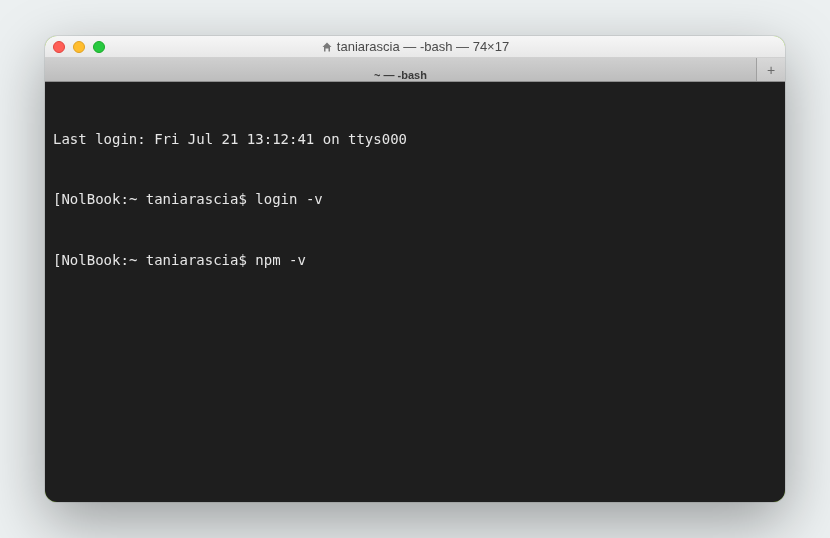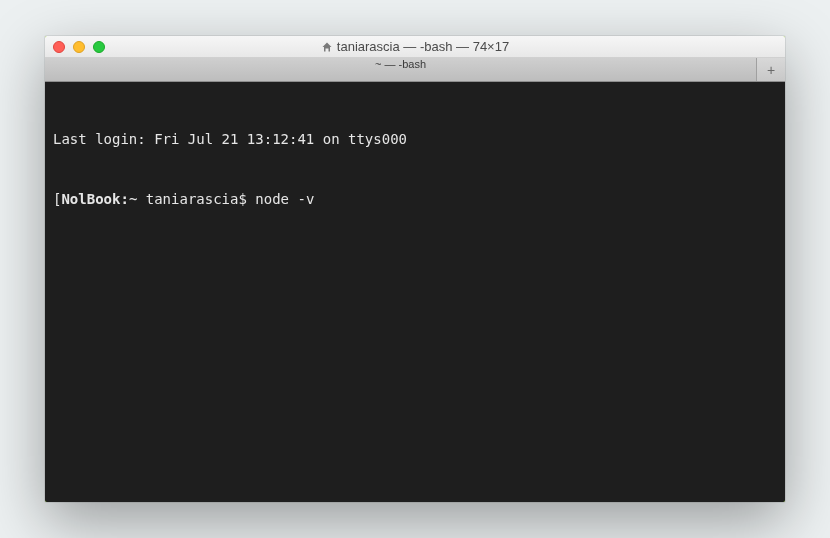--- a/index.html
+++ b/index.html
@@ -8,21 +8,21 @@
       font-family: -apple-system, BlinkMacSystemFont, "Helvetica Neue", sans-serif;
       display: flex;
       align-items: center;
       justify-content: center;
       min-height: 538px;
       width: 830px;
     }
     .window {
       width: 740px;
       background: #84cc16;
-      border-radius: 2px;
+      border-radius: 12px;
       box-shadow: 0 20px 60px rgba(0,0,0,0.35), 0 0 0 1px rgba(0,0,0,0.08);
       overflow: hidden;
     }
     .titlebar {
       height: 22px;
       background: linear-gradient(#f6f6f6, #e8e8e8);
       border-bottom: 1px solid #d0d0d0;
       display: flex;
       align-items: center;
       position: relative;
@@ -61,24 +61,25 @@
       background: linear-gradient(#d0d0d0, #bababa);
       border-bottom: 1px solid #8e8e8e;
       display: flex;
       align-items: stretch;
       font-size: 11px;
       color: #3a3a3a;
     }
     .tab {
       flex: 1;
       display: flex;
-      align-items: flex-start;
+      align-items: flex-end;
       justify-content: center;
       border-right: 1px solid #a0a0a0;
       background: linear-gradient(#cfcfcf, #bdbdbd);
+      font-weight: bold;
     }
     .newtab {
       width: 28px;
       display: flex;
       align-items: center;
       justify-content: center;
       background: linear-gradient(#d8d8d8, #c8c8c8);
       font-size: 14px;
       color: #6a6a6a;
       cursor: pointer;
@@ -87,21 +88,21 @@
       background: #1e1e1e;
       color: #e6e6e6;
       font-family: "Menlo", "Monaco", "Consolas", monospace;
       font-size: 14px;
       line-height: 1.45;
       padding: 6px 8px 6px 8px;
       min-height: 420px;
       white-space: pre;
     }
     .term-line { display: block; }
-    .prompt-host { color: #e6e6e6; font-weight: bold; }
+    .prompt-host { color: #e6e6e6; }
     .prompt-dollar { color: #e6e6e6; }
     .cmd { color: #e6e6e6; }
     .output { color: #e6e6e6; }
     .cursor {
       display: inline-block;
       width: 9px;
       height: 16px;
       background: #c0c0c0;
       vertical-align: text-bottom;
       margin-left: 2px;
@@ -133,16 +134,17 @@
     <div class="tab">
       <span>~ — -bash</span>
     </div>
     <div class="newtab">
       <span>+</span>
     </div>
   </div>
 
   <div class="terminal-body">
     <span class="term-line">Last login: Fri Jul 21 13:12:41 on ttys000</span>
-    <span class="term-line"><span class="bracket">[</span><span class="prompt-host">NolBook:</span><span>~ taniarascia</span><span class="prompt-dollar">$</span> <span class="cmd">node -v</span></span>
+    <span class="term-line"><span class="bracket">[</span><span class="prompt-host">NolBook:</span><span>~ taniarascia</span><span class="prompt-dollar">$</span> <span class="cmd">login -v</span></span>
+    <span class="term-line"><span class="bracket">[</span><span class="prompt-host">NolBook:</span><span>~ taniarascia</span><span class="prompt-dollar">$</span> <span class="cmd">npm -v</span></span>
   </div>
 
 </div>
 
 </body></html>

